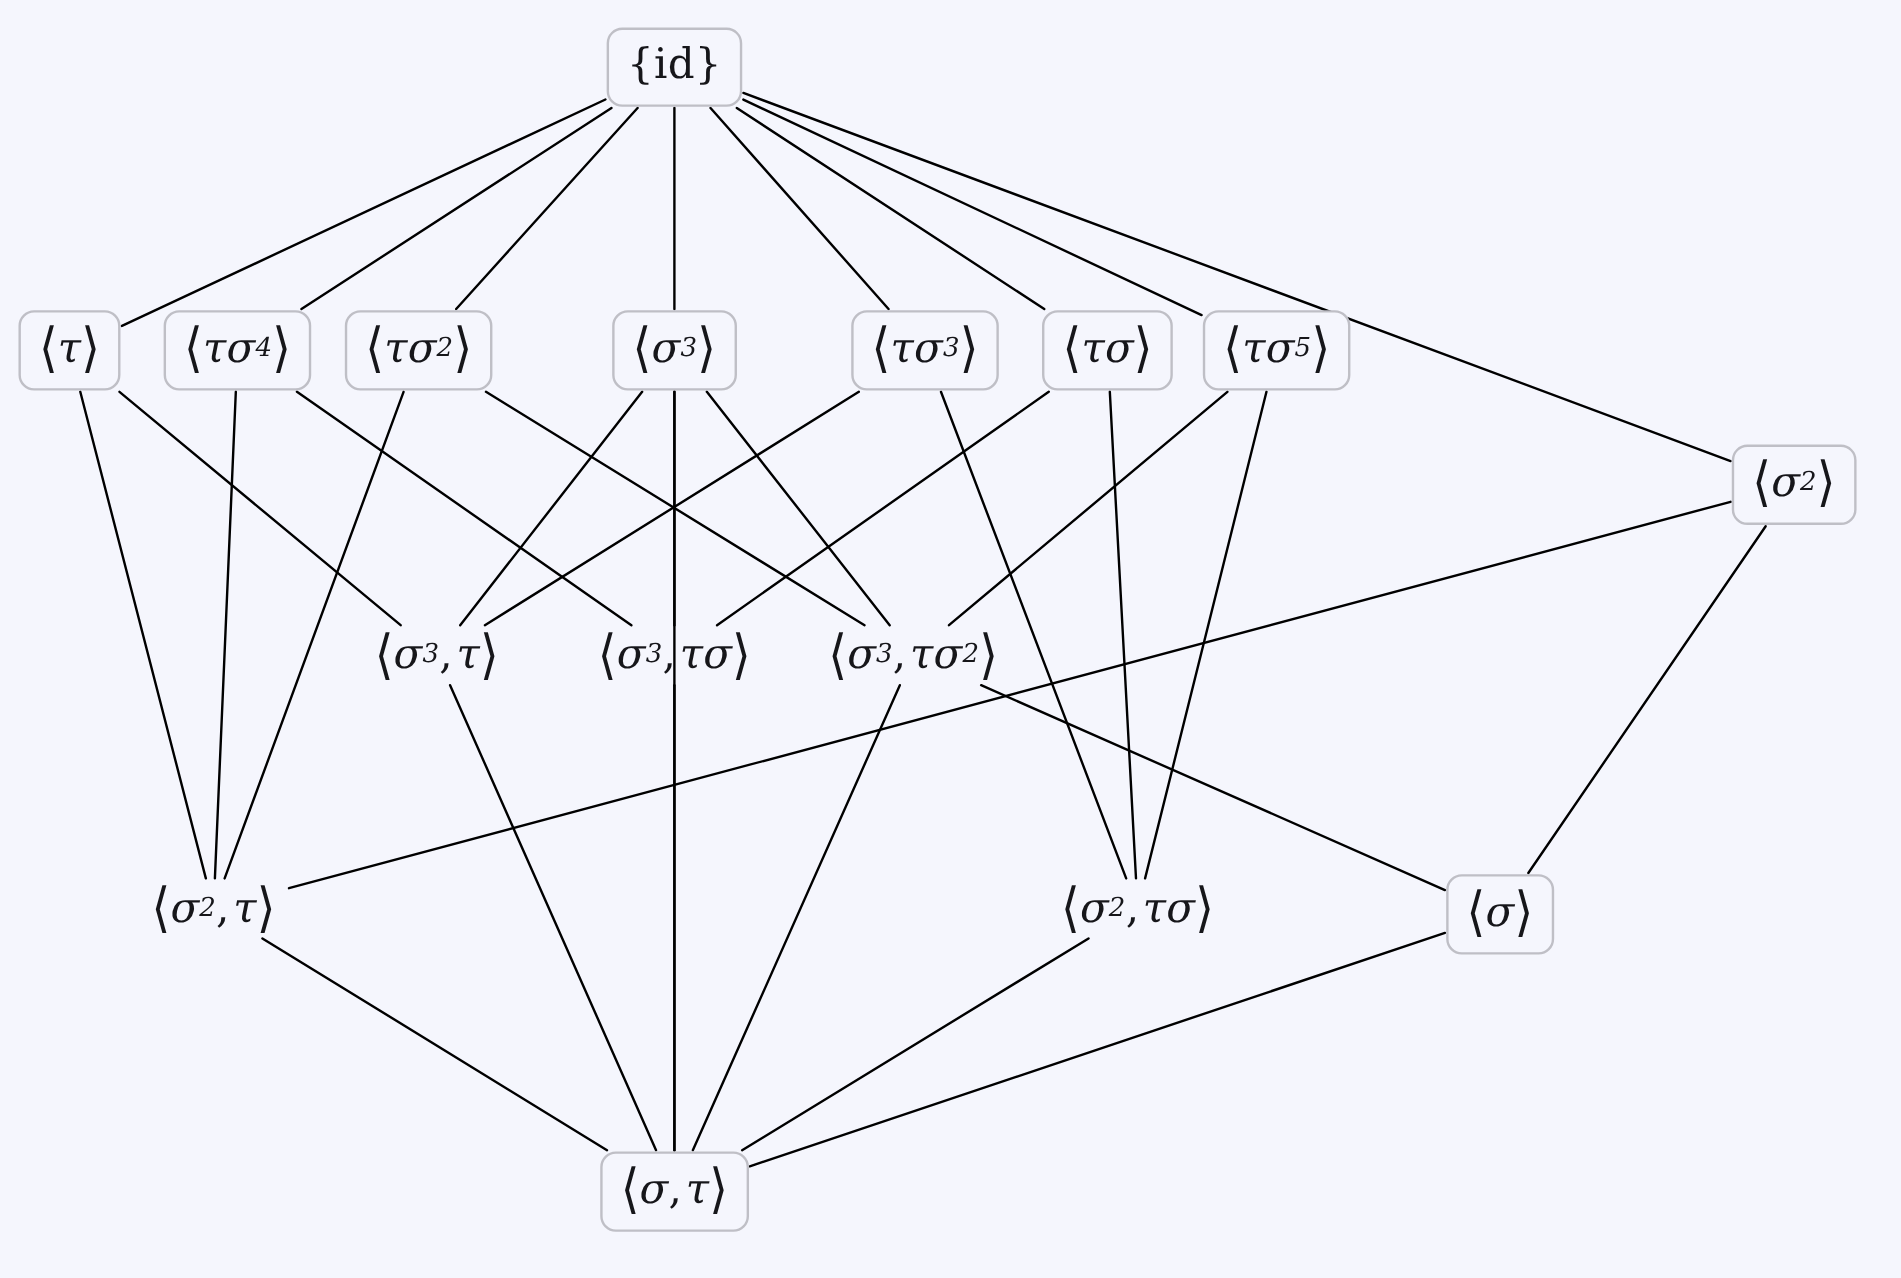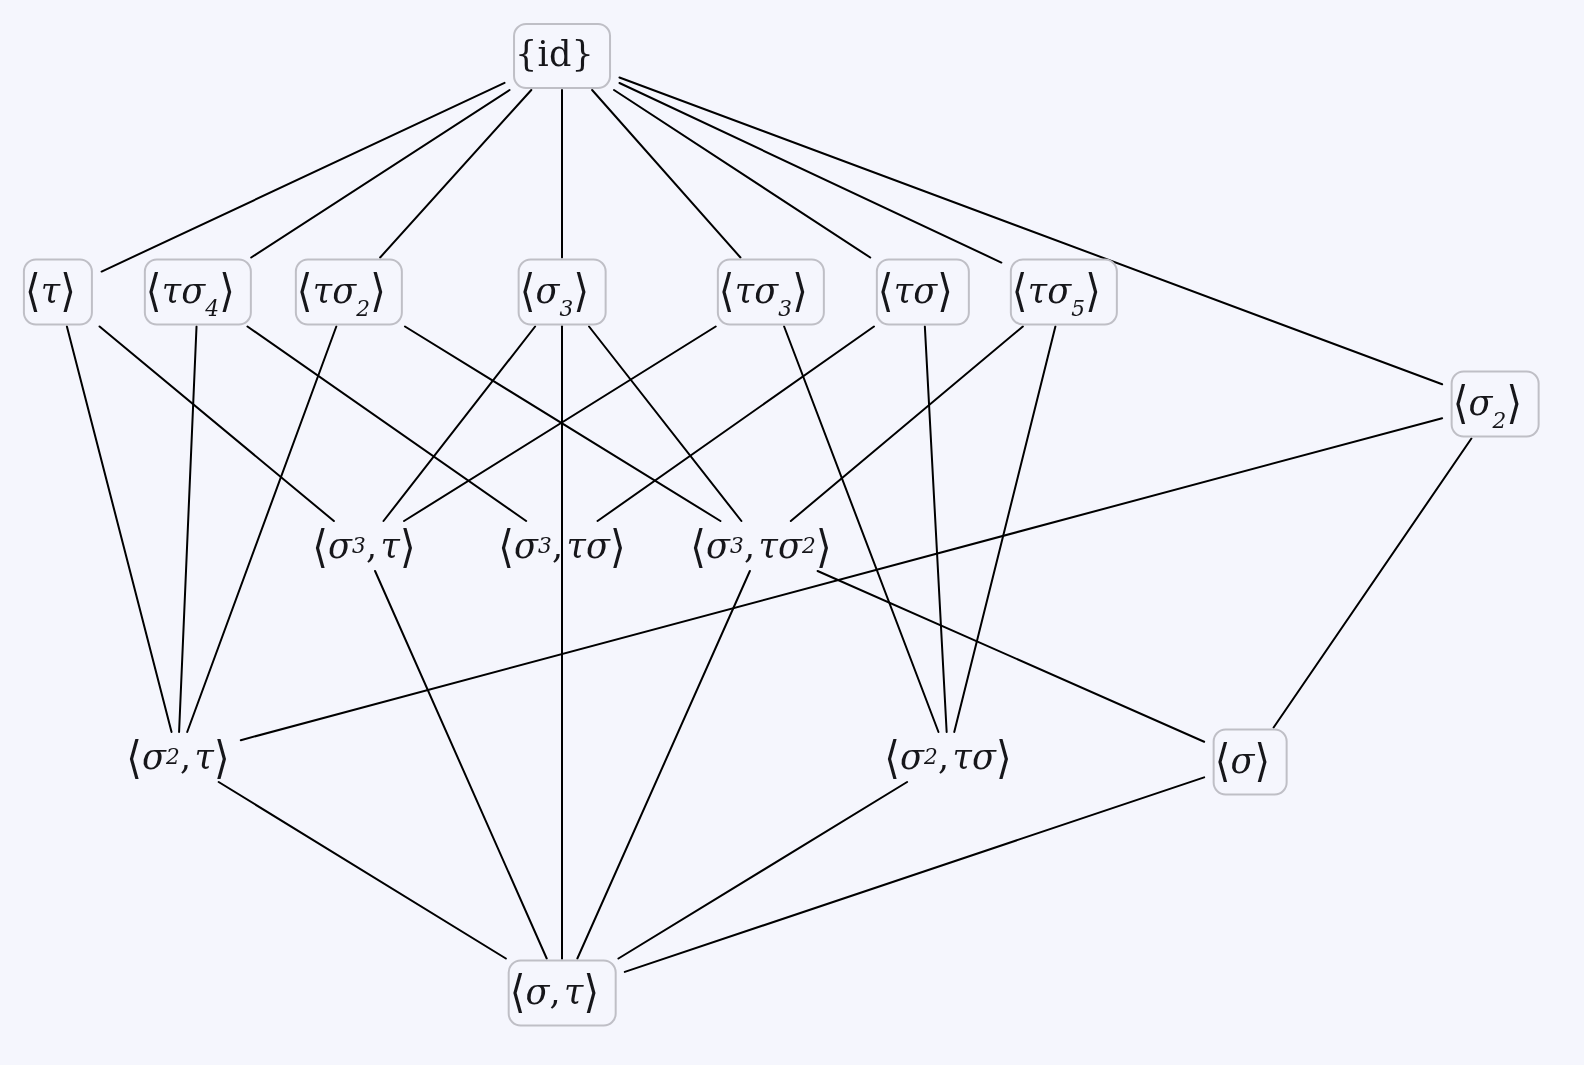--- a/index.html
+++ b/index.html
@@ -32,22 +32,21 @@
     color: #16161a;
     font-family: "DejaVu Serif", "Liberation Serif", serif;
     font-size: 35px;
     line-height: 1;
     letter-spacing: 0.2px;
   }
   .node.boxed {
     background: #f5f6fd;
     border: 2.2px solid #bfbfc6;
     border-radius: 13px;
-    padding: 12px 15px 15px 0;
-    align-items: flex-end;
+    padding: 12px 15px 15px 15px;
   }
   .node.bare {
     background: transparent;
     border: none;
     padding: 4px 8px;
   }
   .ang {
     font-size: 40px;
     font-weight: 300;
     line-height: 0.9;

